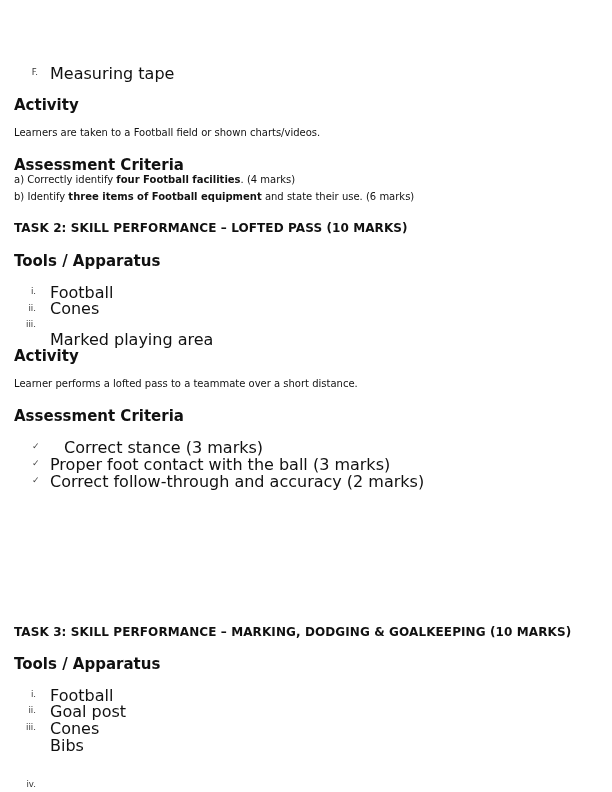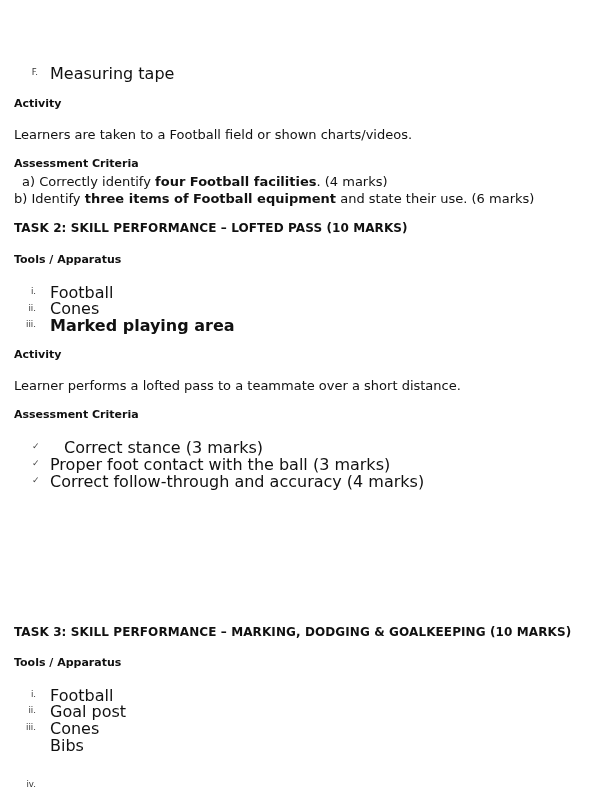--- a/index.html
+++ b/index.html
@@ -16,29 +16,29 @@
       color: #111111;
       font-size: 10.6px;
     }
     .abs {
       position: absolute;
       white-space: nowrap;
       line-height: 1;
     }
     .h-bold {
       font-weight: bold;
-      font-size: 11px;
+      font-size: 15px;
     }
     .task-title {
       font-weight: bold;
       font-size: 12px;
       letter-spacing: 0.1px;
     }
     .para {
-      font-size: 13px;
+      font-size: 10px;
     }
     .list-marker {
       position: absolute;
       font-size: 8.6px;
       color: #333;
       text-align: right;
       width: 26px;
       line-height: 1;
     }
     .list-text {
@@ -59,50 +59,50 @@
 <body>
 
 <div>
   <span class="list-marker" style="left:12px; top:68px;">F.</span>
   <span class="list-text" style="left:50px; top:66px;">Measuring tape</span>
 
   <span class="abs h-bold" style="left:14px; top:98px;">Activity</span>
   <span class="abs para" style="left:14px; top:128px;">Learners are taken to a Football field or shown charts/videos.</span>
 
   <span class="abs h-bold" style="left:14px; top:158px;">Assessment Criteria</span>
-  <div class="abs para" style="left:14px; top:175px;margin-left:8px;">
+  <div class="abs para" style="left:14px; top:175px;">
     <span>a) Correctly identify </span><b>four Football facilities</b><span>. (4 marks)</span>
   </div>
   <div class="abs para" style="left:14px; top:192px;">
     <span>b) Identify </span><b>three items of Football equipment</b><span> and state their use. (6 marks)</span>
   </div>
 </div>
 
 <div>
   <span class="abs task-title" style="left:14px; top:222px;">TASK 2: SKILL PERFORMANCE – LOFTED PASS (10 MARKS)</span>
   <span class="abs h-bold" style="left:14px; top:254px;">Tools / Apparatus</span>
 
   <span class="list-marker" style="left:10px; top:287px;">i.</span>
   <span class="list-text" style="left:50px; top:285px;">Football</span>
   <span class="list-marker" style="left:10px; top:304px;">ii.</span>
   <span class="list-text" style="left:50px; top:301px;">Cones</span>
   <span class="list-marker" style="left:10px; top:320px;">iii.</span>
-  <span class="list-text" style="left:50px; top:318px;font-weight:bold;">Marked playing area</span>
+  <span class="list-text" style="left:50px; top:332px;">Marked playing area</span>
 
   <span class="abs h-bold" style="left:14px; top:349px;">Activity</span>
   <span class="abs para" style="left:14px; top:379px;">Learner performs a lofted pass to a teammate over a short distance.</span>
 
   <span class="abs h-bold" style="left:14px; top:409px;">Assessment Criteria</span>
 
   <span class="check" style="left:32px; top:442px;">✓</span>
   <span class="list-text" style="left:64px; top:440px;">Correct stance (3 marks)</span>
   <span class="check" style="left:32px; top:459px;">✓</span>
   <span class="list-text" style="left:50px; top:457px;">Proper foot contact with the ball (3 marks)</span>
   <span class="check" style="left:32px; top:476px;">✓</span>
-  <span class="list-text" style="left:50px; top:474px;">Correct follow-through and accuracy (4 marks)</span>
+  <span class="list-text" style="left:50px; top:474px;">Correct follow-through and accuracy (2 marks)</span>
 </div>
 
 <div>
   <span class="abs task-title" style="left:14px; top:626px;">TASK 3: SKILL PERFORMANCE – MARKING, DODGING &amp; GOALKEEPING (10 MARKS)</span>
   <span class="abs h-bold" style="left:14px; top:657px;">Tools / Apparatus</span>
 
   <span class="list-marker" style="left:10px; top:690px;">i.</span>
   <span class="list-text" style="left:50px; top:688px;">Football</span>
   <span class="list-marker" style="left:10px; top:706px;">ii.</span>
   <span class="list-text" style="left:50px; top:704px;">Goal post</span>

